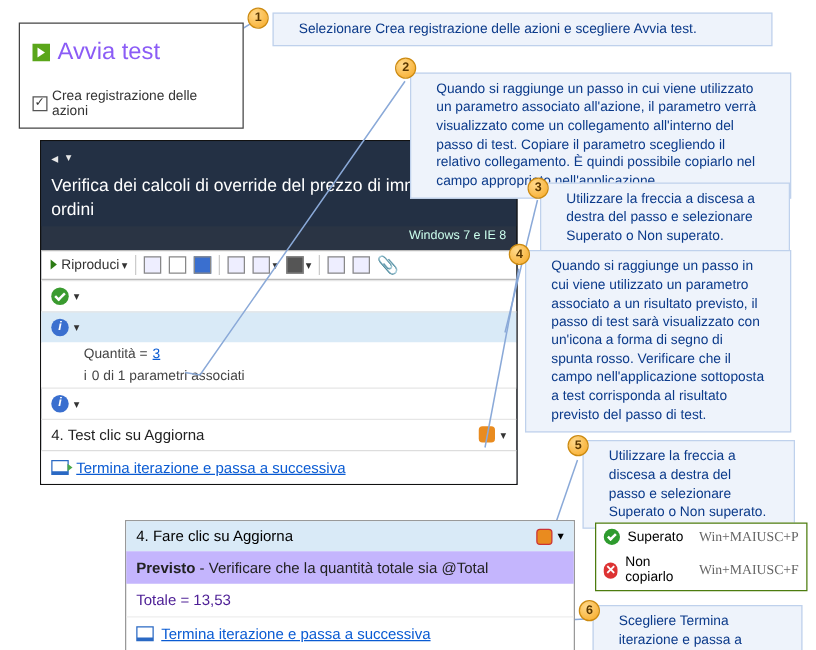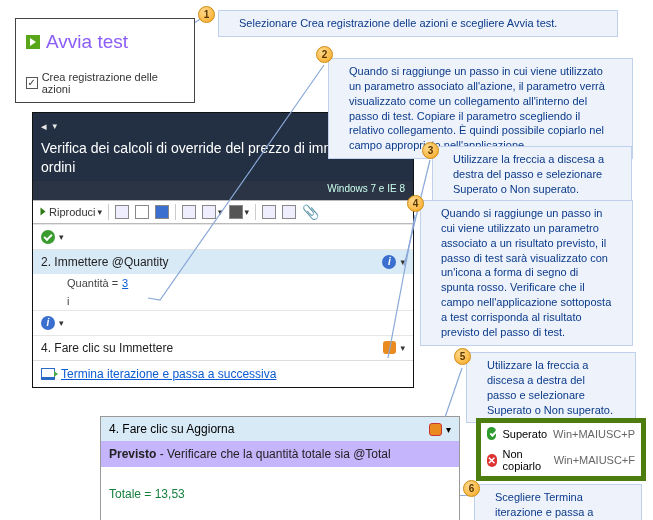--- a/index.html
+++ b/index.html
@@ -83,37 +83,37 @@
     left: 100px; top: 416px;
     width: 360px;
     border:1px solid #999;
     background:#fff;
     font-size:12px;
     z-index:6;
   }
   .zoom-panel .zrow1 { background:#d9eaf7; padding:5px 8px; display:flex; align-items:center; }
   .zoom-panel .zrow1 .sp { flex:1; }
   .zoom-panel .zrow2 { background:#c4b5fd; padding:6px 8px; color:#222; }
-  .zoom-panel .zrow3 { padding:20px 8px; color:#15803d; }
+  .zoom-panel .zrow3 { padding:6px 8px; color:#4c1d95; }
   .zoom-panel .zfoot { padding:6px 8px; display:flex; align-items:center; gap:6px; border-top:1px solid #eee; }
 
   
   .status-menu {
     position:absolute;
     left:476px; top:418px;
     width:170px;
-    border:5px solid #4d7c0f;
+    border:1px solid #4d7c0f;
     background:#fff; font-size:11px;
     z-index:7;
   }
   .status-menu .srow { display:flex; align-items:center; padding:4px 6px; gap:6px; }
   .status-menu .green { width:13px; height:13px; border-radius:7px; background:#2e9b2e; display:inline-block; position:relative; }
   .status-menu .green::after { content:""; position:absolute; left:3px; top:4px; width:5px; height:2px; border-left:2px solid #fff; border-bottom:2px solid #fff; transform:rotate(-45deg); }
   .status-menu .red { width:13px; height:13px; border-radius:7px; background:#d33; color:#fff; display:inline-flex; align-items:center; justify-content:center; font-size:10px; font-weight:bold; }
-  .status-menu .kb { margin-left:auto; color:#666; }
+  .status-menu .kb { margin-left:auto; color:#666;font-family:Liberation Serif, serif; }
 
   
   .callout { position:absolute; background:#eef3fb; border:1px solid #bfd1ec; color:#0b3a8a; font-size:11px; line-height:1.35; padding:5px 20px; z-index:4; }
   .callout.n1 { left:218px; top:10px; width:400px; }
   .callout.n2 { left:328px; top:58px; width:305px; }
   .callout.n3 { left:432px; top:146px; width:200px; }
   .callout.n4 { left:420px; top:200px; width:213px; }
   .callout.n5 { left:466px; top:352px; width:170px; }
   .callout.n6 { left:474px; top:484px; width:168px; }
 
@@ -182,39 +182,39 @@
     <span style="font-size:14px;color:#555;">📎</span>
   </div>
 
   <div class="steps">
     <div class="step">
       <span class="green-ic"></span>
       <span class="dd">▾</span>
     </div>
 
     <div class="step sel">
-      <span class="lab"><span>2.</span> <span>Immettere @Quantity</span></span>
       <span class="info-ic">i</span>
       <span class="dd">▾</span>
     </div>
     <div class="sub-step">
       <span>Quantità =</span>
       <span class="linky">3</span>
     </div>
     <div class="sub-step">
       <span class="info-ic">i</span>
+      <span>0 di 1 parametri associati</span>
     </div>
 
     <div class="step">
       <span class="info-ic">i</span>
       <span class="dd">▾</span>
     </div>
 
     <div class="step">
-      <span class="lab"><span>4.</span> <span>Fare clic su Immettere</span></span>
+      <span class="lab"><span>4.</span> <span>Test clic su Aggiorna</span></span>
       <span class="orange-ic"></span>
       <span class="dd">▾</span>
     </div>
 
     <div class="footer-link">
       <span class="ic"></span>
       <span class="linky">Termina iterazione e passa a successiva</span>
     </div>
   </div>
 </div>

